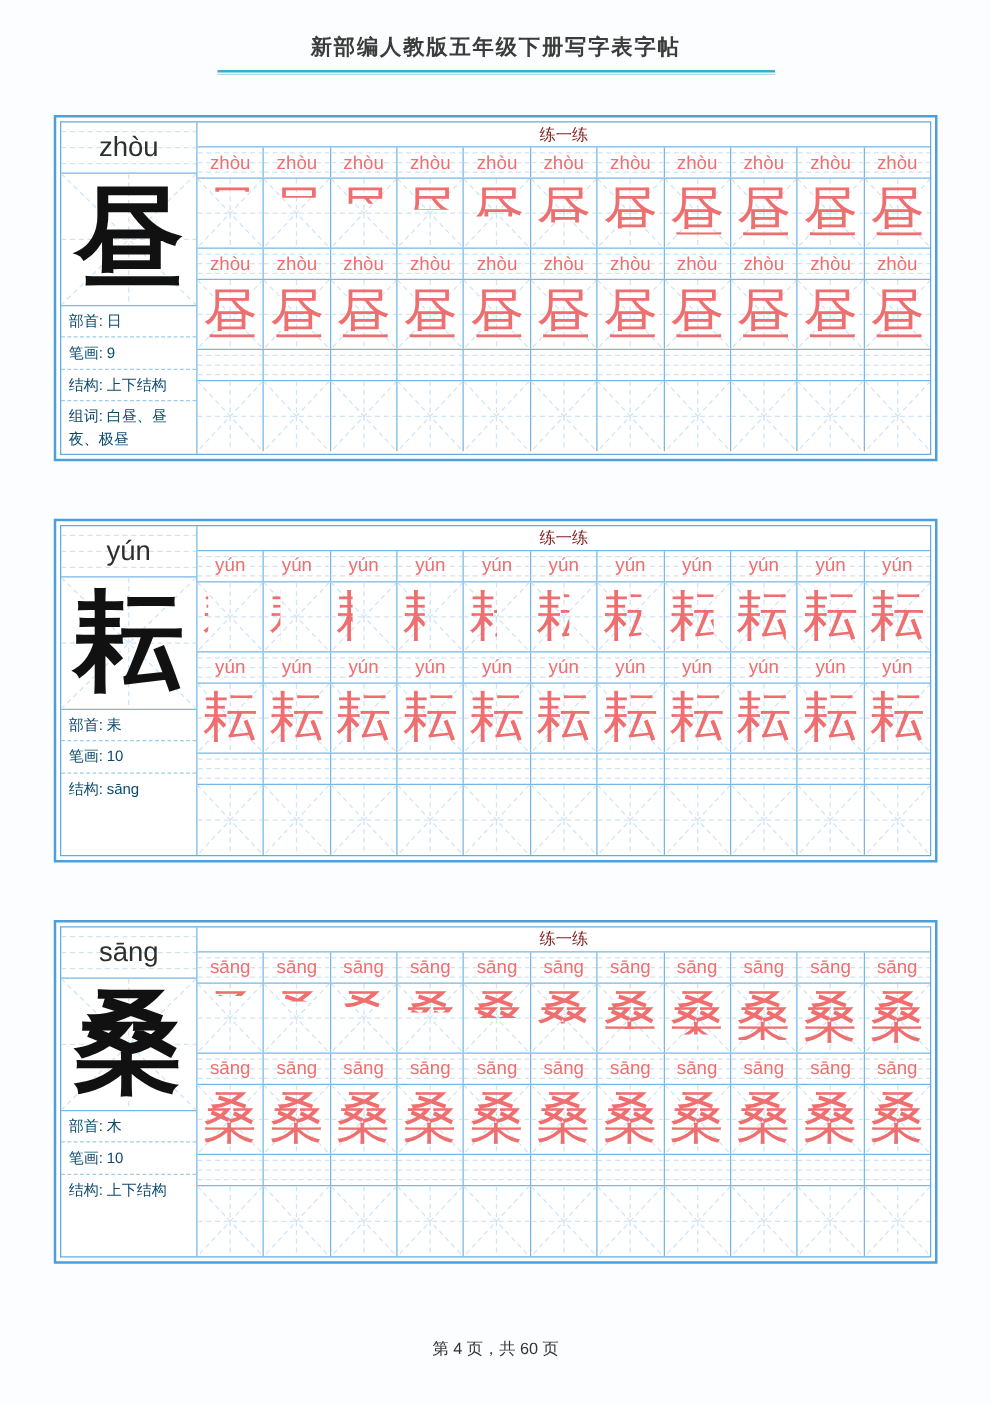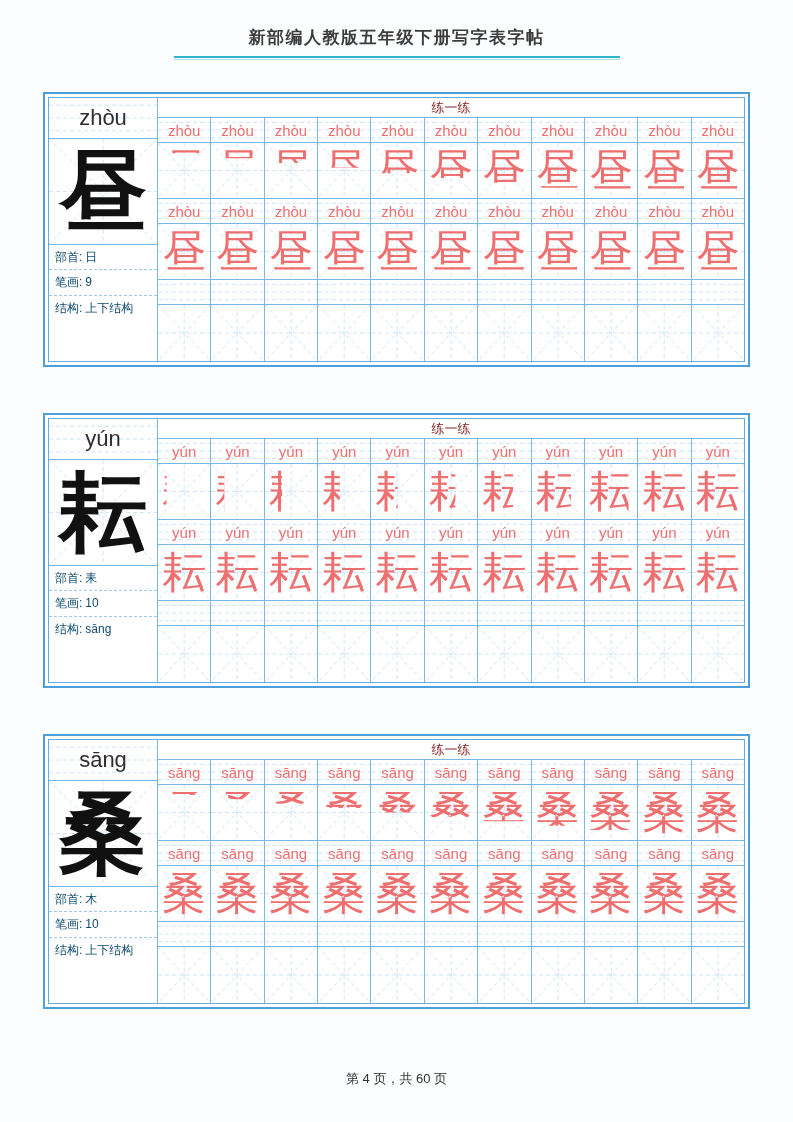--- a/index.html
+++ b/index.html
@@ -106,20 +106,21 @@
               <line x1="100" y1="0" x2="0" y2="100"></line>
               <line x1="50" y1="0" x2="50" y2="100"></line>
               <line x1="0" y1="50" x2="100" y2="50"></line>
             </svg>
             <span class="hz">昼</span>
           </div>
           <div class="info">
             <div class="info-row"><span class="lbl">部首:</span><span class="val">日</span></div>
             <div class="info-row"><span class="lbl">笔画:</span><span class="val">9</span></div>
             <div class="info-row"><span class="lbl">结构:</span><span class="val">上下结构</span></div>
+            <div class="info-row"><span class="lbl">组词:</span><span class="val">白昼、昼夜、极昼</span></div>
           </div>
         </div>
         <div class="right">
           <div class="practice-header">练一练</div>
           <div class="row py-row">
             <div class="cell">
               <svg viewBox="0 0 100 100" preserveAspectRatio="none" class="guides">
                 <line x1="0" y1="18" x2="100" y2="18"></line>
                 <line x1="0" y1="50" x2="100" y2="50"></line>
                 <line x1="0" y1="82" x2="100" y2="82"></line>

